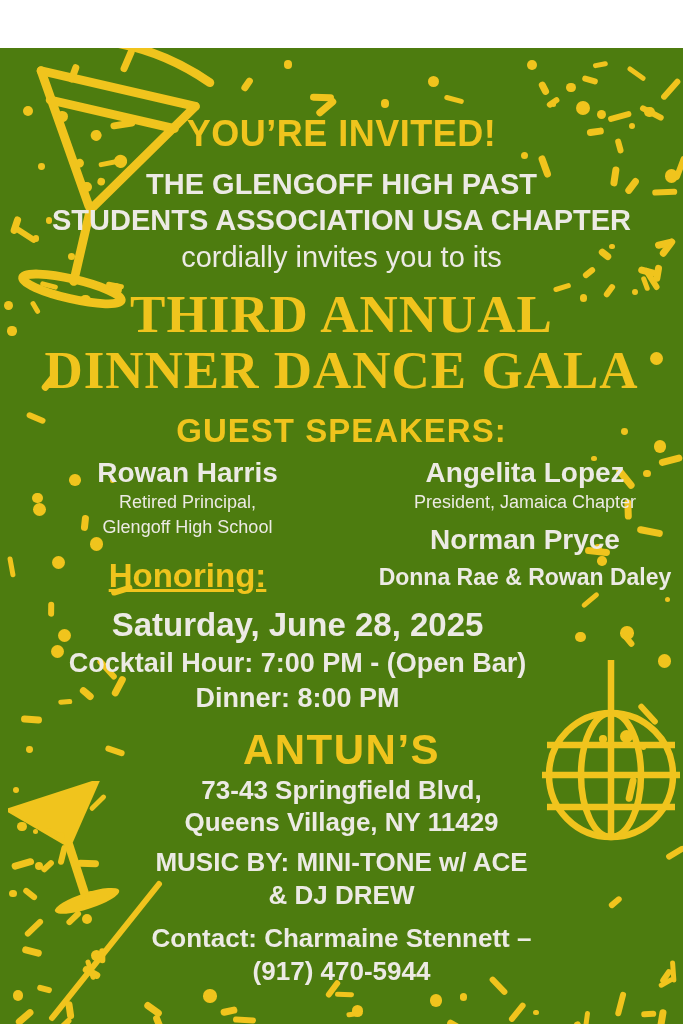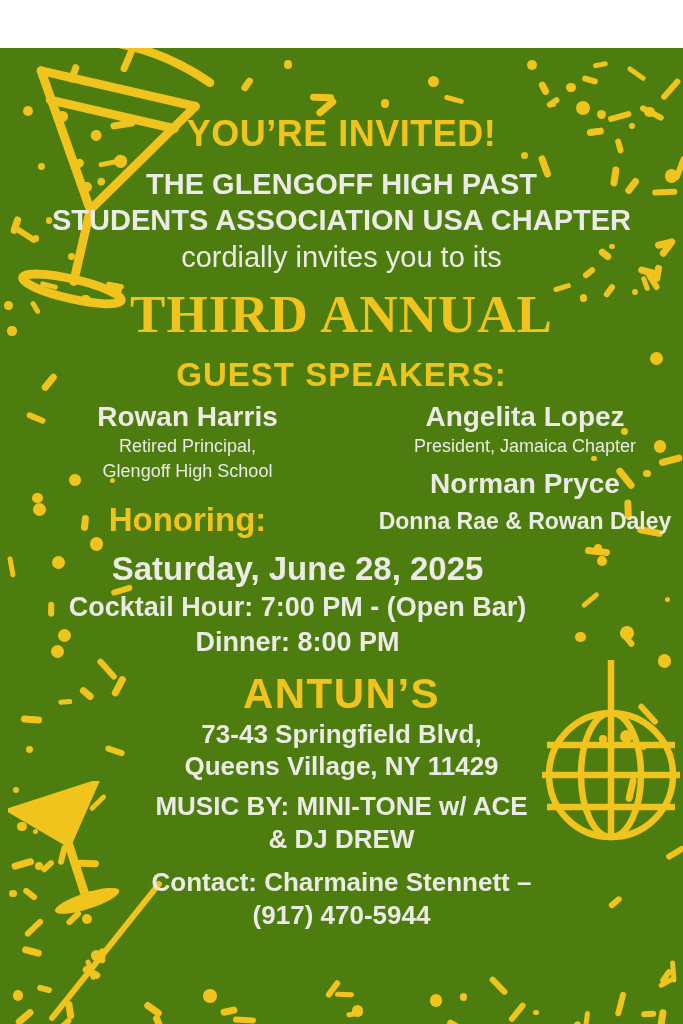--- a/index.html
+++ b/index.html
@@ -22,21 +22,21 @@
     margin-top:10px;
     font-family:"Liberation Serif", serif;
     font-size:53px;font-weight:700;line-height:56px;letter-spacing:1px;
   }
   .guest{margin-top:12px;font-size:33px;font-weight:700;letter-spacing:1px;line-height:42px;}
   .speakers{position:relative;z-index:5;display:flex;margin-top:4px;}
   .colL{width:375px;text-align:center;}
   .colR{width:300px;text-align:center;}
   .spk-name{font-size:28px;font-weight:700;line-height:34px;}
   .spk-role{font-size:18px;font-weight:400;line-height:25px;}
-  .honoring{margin-top:16px;font-size:33px;font-weight:700;line-height:40px;}
+  .honoring{margin-top:16px;font-size:33px;font-weight:700;line-height:40px;text-decoration:underline;}
   .honorees{margin-top:6px;font-size:23px;font-weight:700;line-height:28px;}
   .name2{margin-top:8px;}
   .when{padding-right:88px;}
   .date{margin-top:8px;font-size:33px;font-weight:700;line-height:42px;}
   .timeline{font-size:27px;font-weight:700;line-height:35px;}
   .venue{margin-top:10px;font-size:42px;font-weight:700;letter-spacing:1.5px;line-height:48px;}
   .addr{font-size:26px;font-weight:700;line-height:32px;}
   .ticket{margin-top:12px;font-size:30px;font-weight:700;letter-spacing:1px;line-height:38px;}
   .music{margin-top:8px;font-size:26px;font-weight:700;line-height:33px;}
   .contact{margin-top:10px;font-size:26px;font-weight:600;line-height:33px;}
@@ -272,20 +272,21 @@
 
   <div class="txt org white">
     <div>THE GLENGOFF HIGH PAST</div>
     <div>STUDENTS ASSOCIATION USA CHAPTER</div>
   </div>
 
   <div class="txt cordially white">cordially invites you to its</div>
 
   <div class="txt gala yellow">
     <div>THIRD ANNUAL</div>
+    <div>DINNER DANCE GALA</div>
   </div>
 
   <div class="txt guest yellow">GUEST SPEAKERS:</div>
 
   <div class="speakers">
     <div class="colL">
       <div class="spk-name white">Rowan Harris</div>
       <div class="spk-role white">Retired Principal,</div>
       <div class="spk-role white">Glengoff High School</div>
       <div class="honoring yellow">Honoring:</div>

